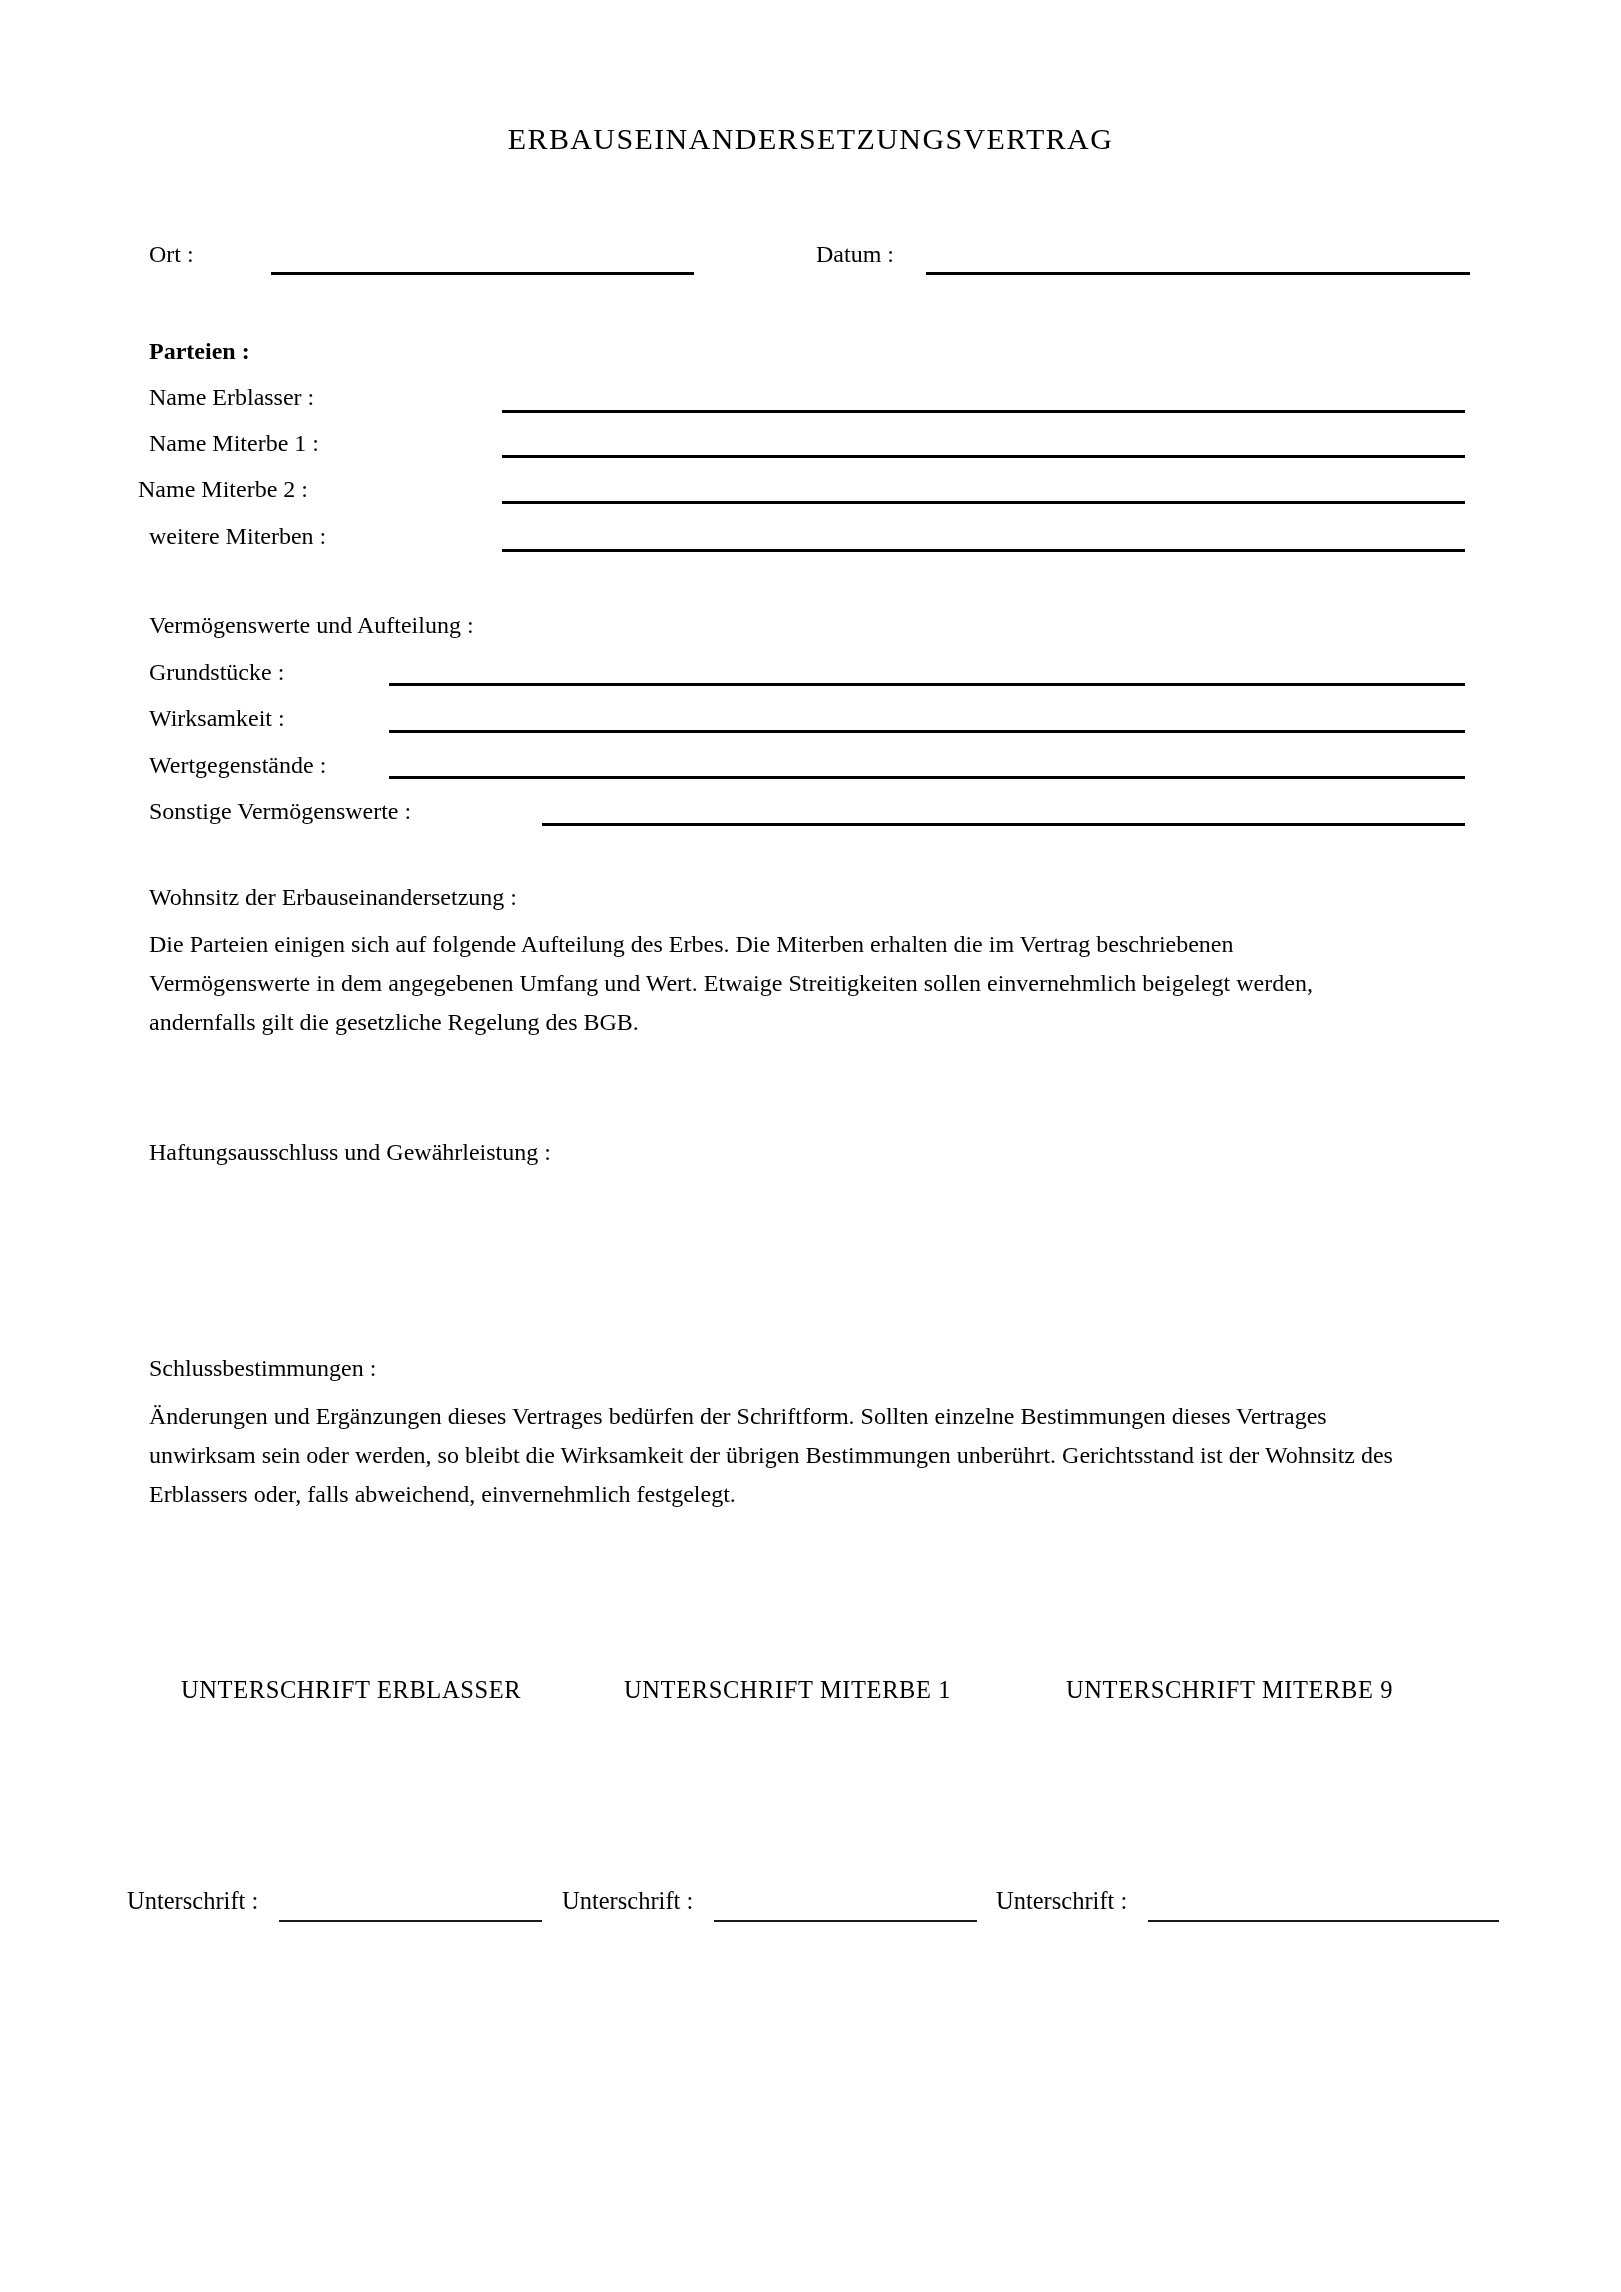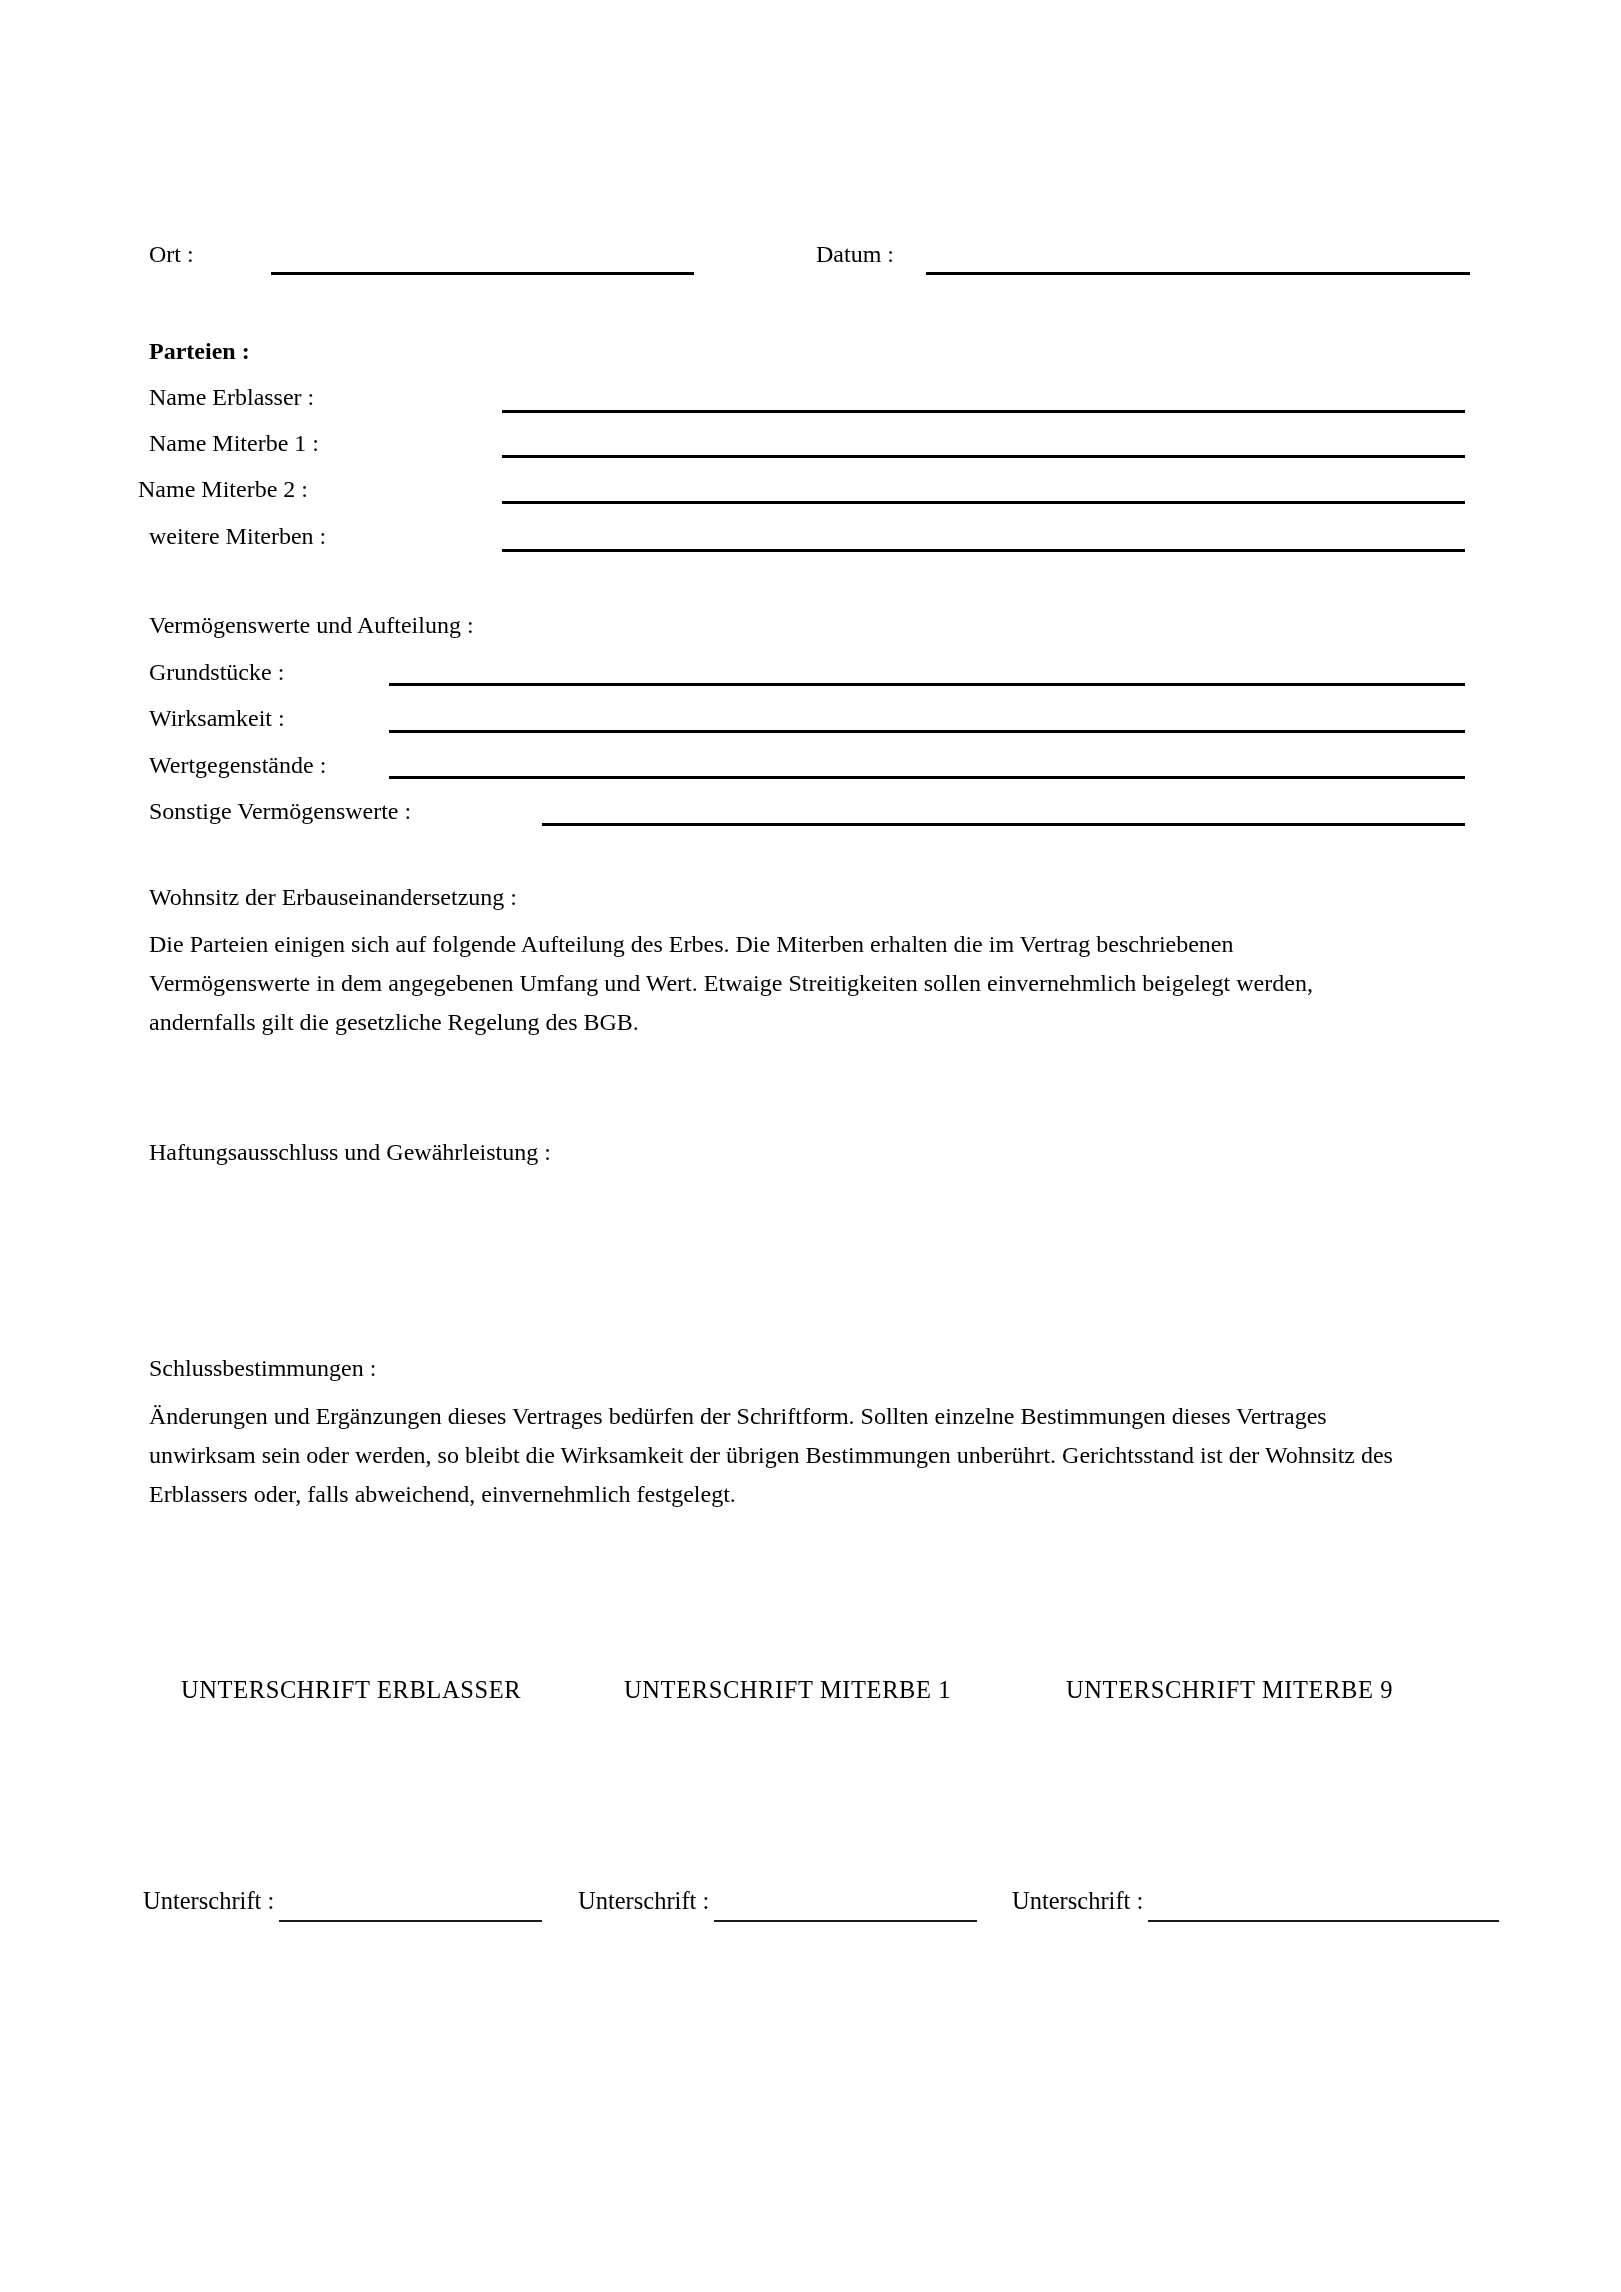--- a/index.html
+++ b/index.html
@@ -76,34 +76,34 @@
     letter-spacing: 0.6px;
     white-space: nowrap;
   }
 
   
   .sig-bottom-label {
     position: absolute;
     top: 1887px;
     font-size: 24.5px;
     white-space: nowrap;
-    margin-left: 16px;
   }
   .sig-bottom-rule {
     position: absolute;
     top: 1920px;
     height: 2px;
     background: #1a1a1a;
   }
 </style>
 </head>
 <body>
 
 <div class="page">
 
+  <div class="doc-title">ERBAUSEINANDERSETZUNGSVERTRAG</div>
 
   <div class="lbl" style="left:149px; top:242px;">Ort :</div>
   <div class="rule" style="left:271px; top:272px; width:423px;"></div>
 
   <div class="lbl" style="left:816px; top:242px;">Datum :</div>
   <div class="rule" style="left:926px; top:272px; width:544px;"></div>
 
   <div class="sec-head" style="left:149px; top:339px;font-weight:bold;">Parteien :</div>
 
   <div class="lbl" style="left:149px; top:385px;">Name Erblasser :</div>

